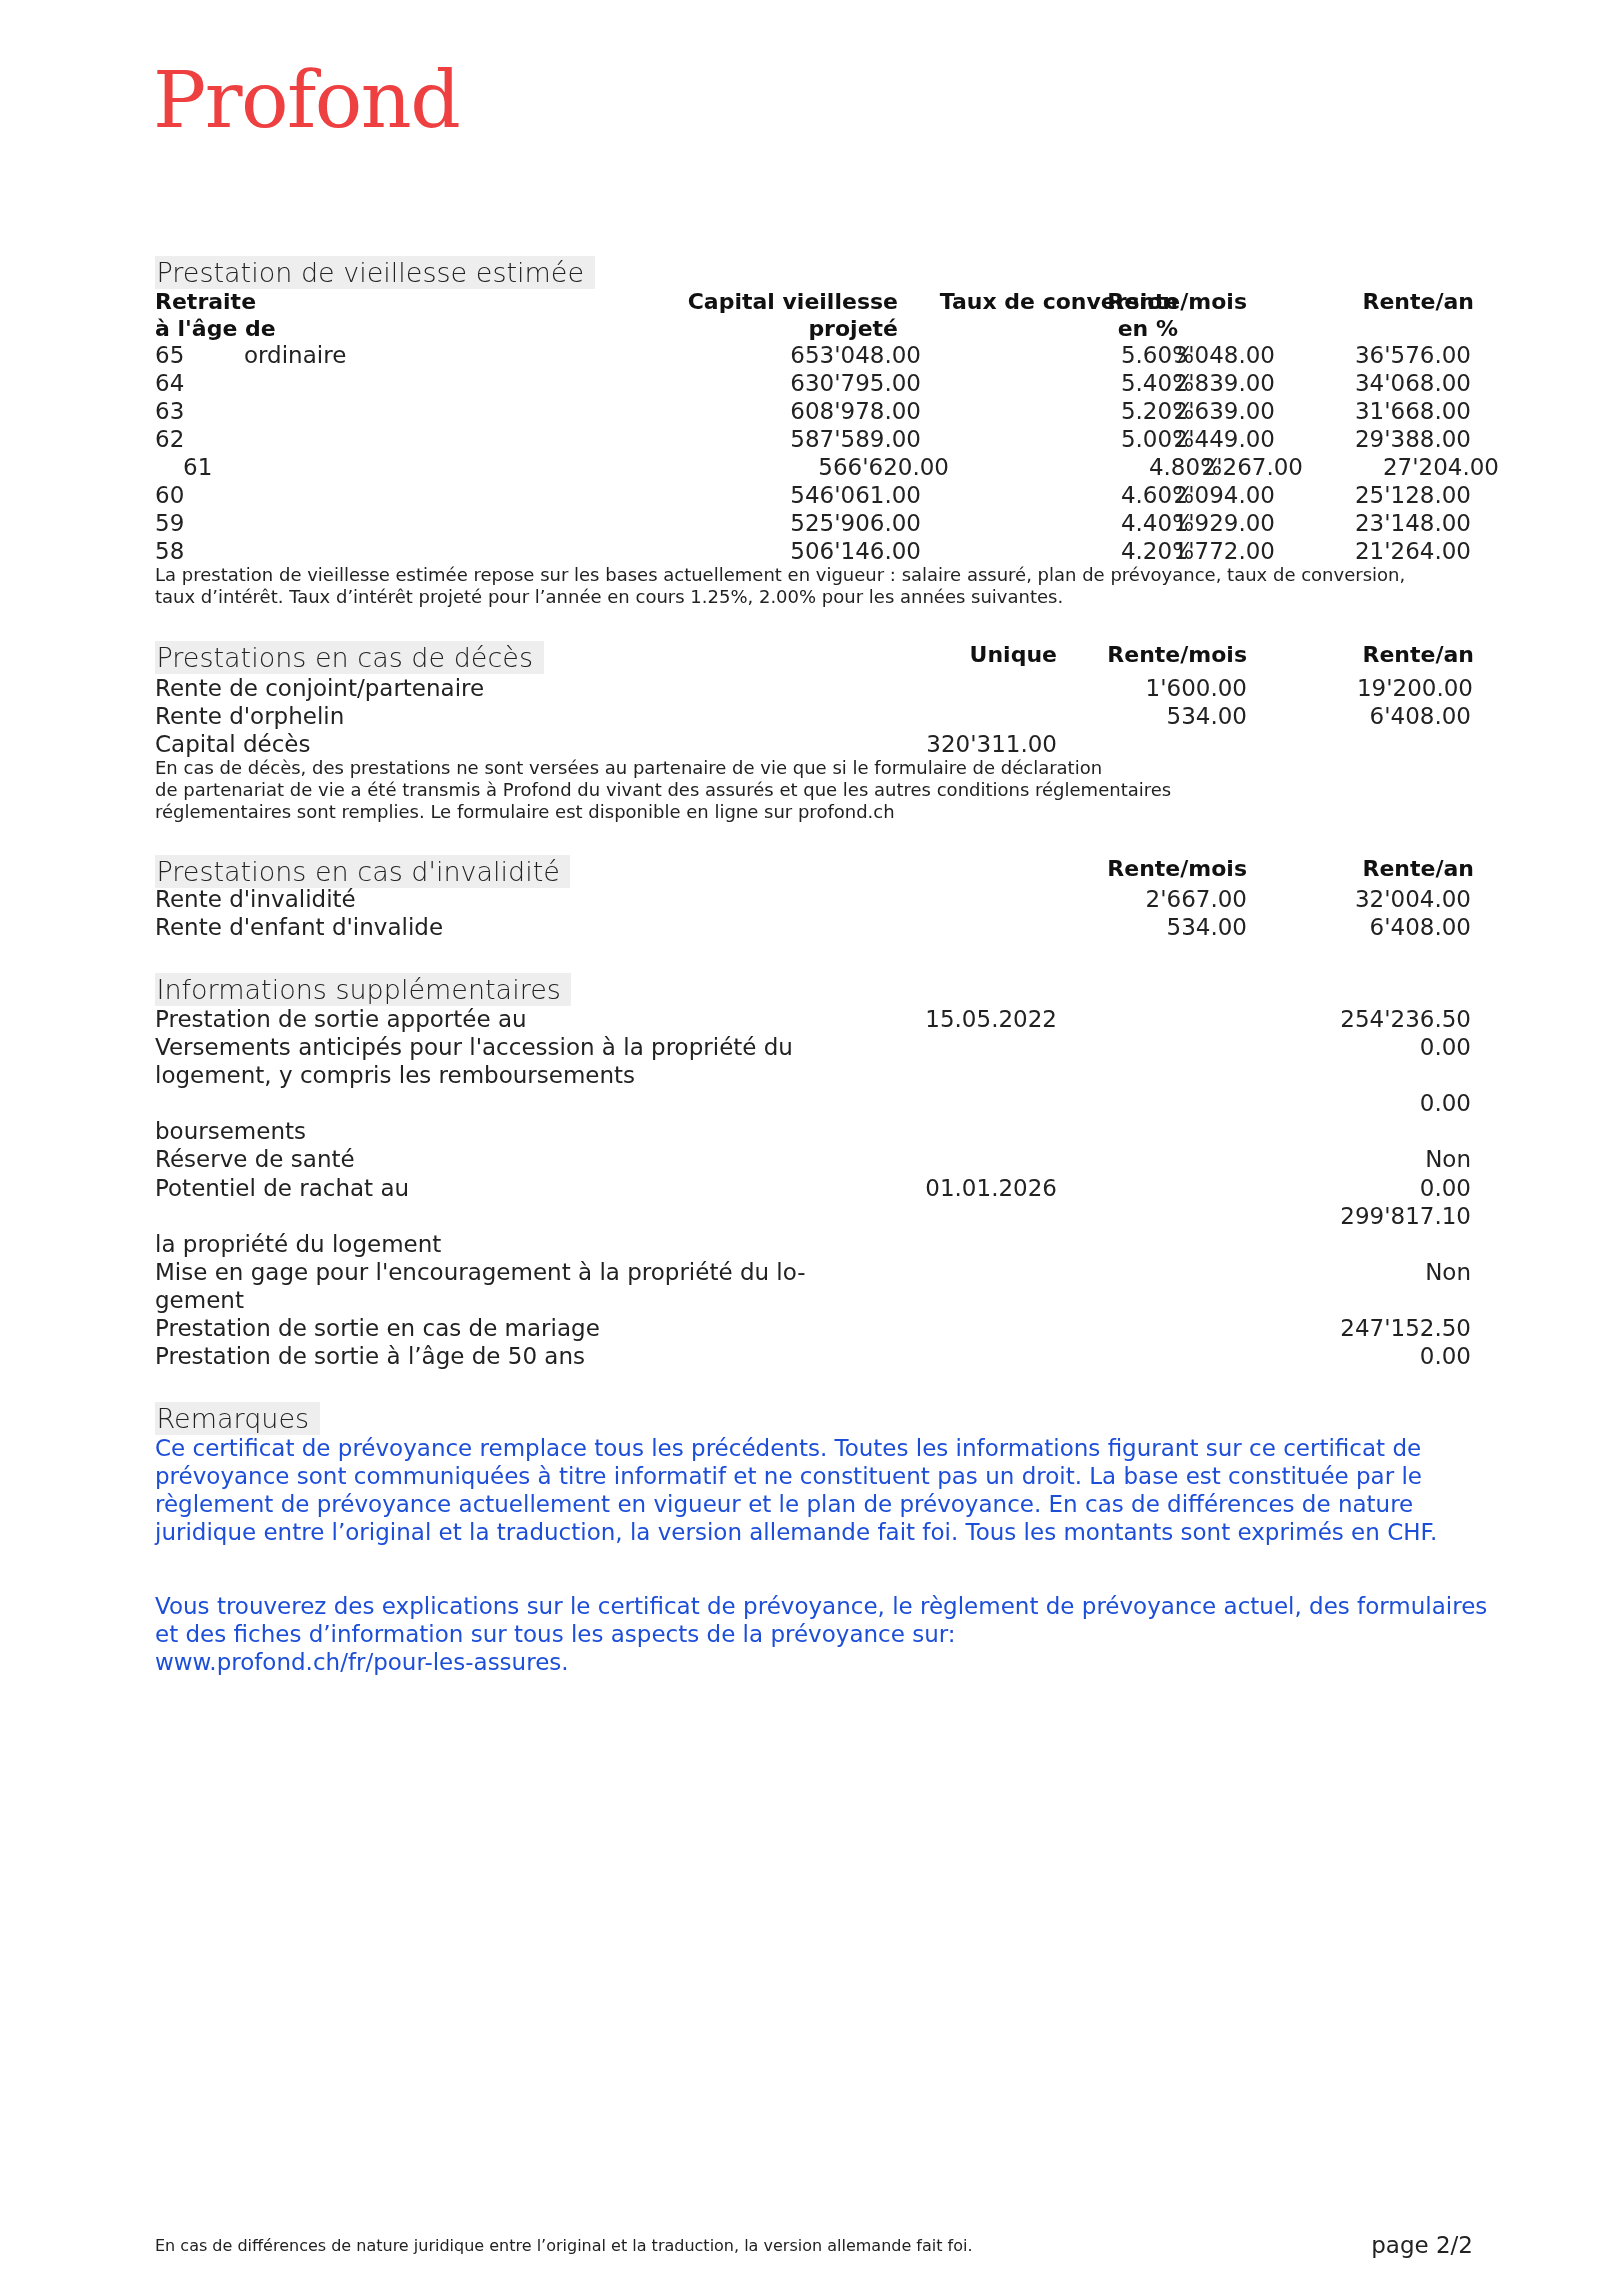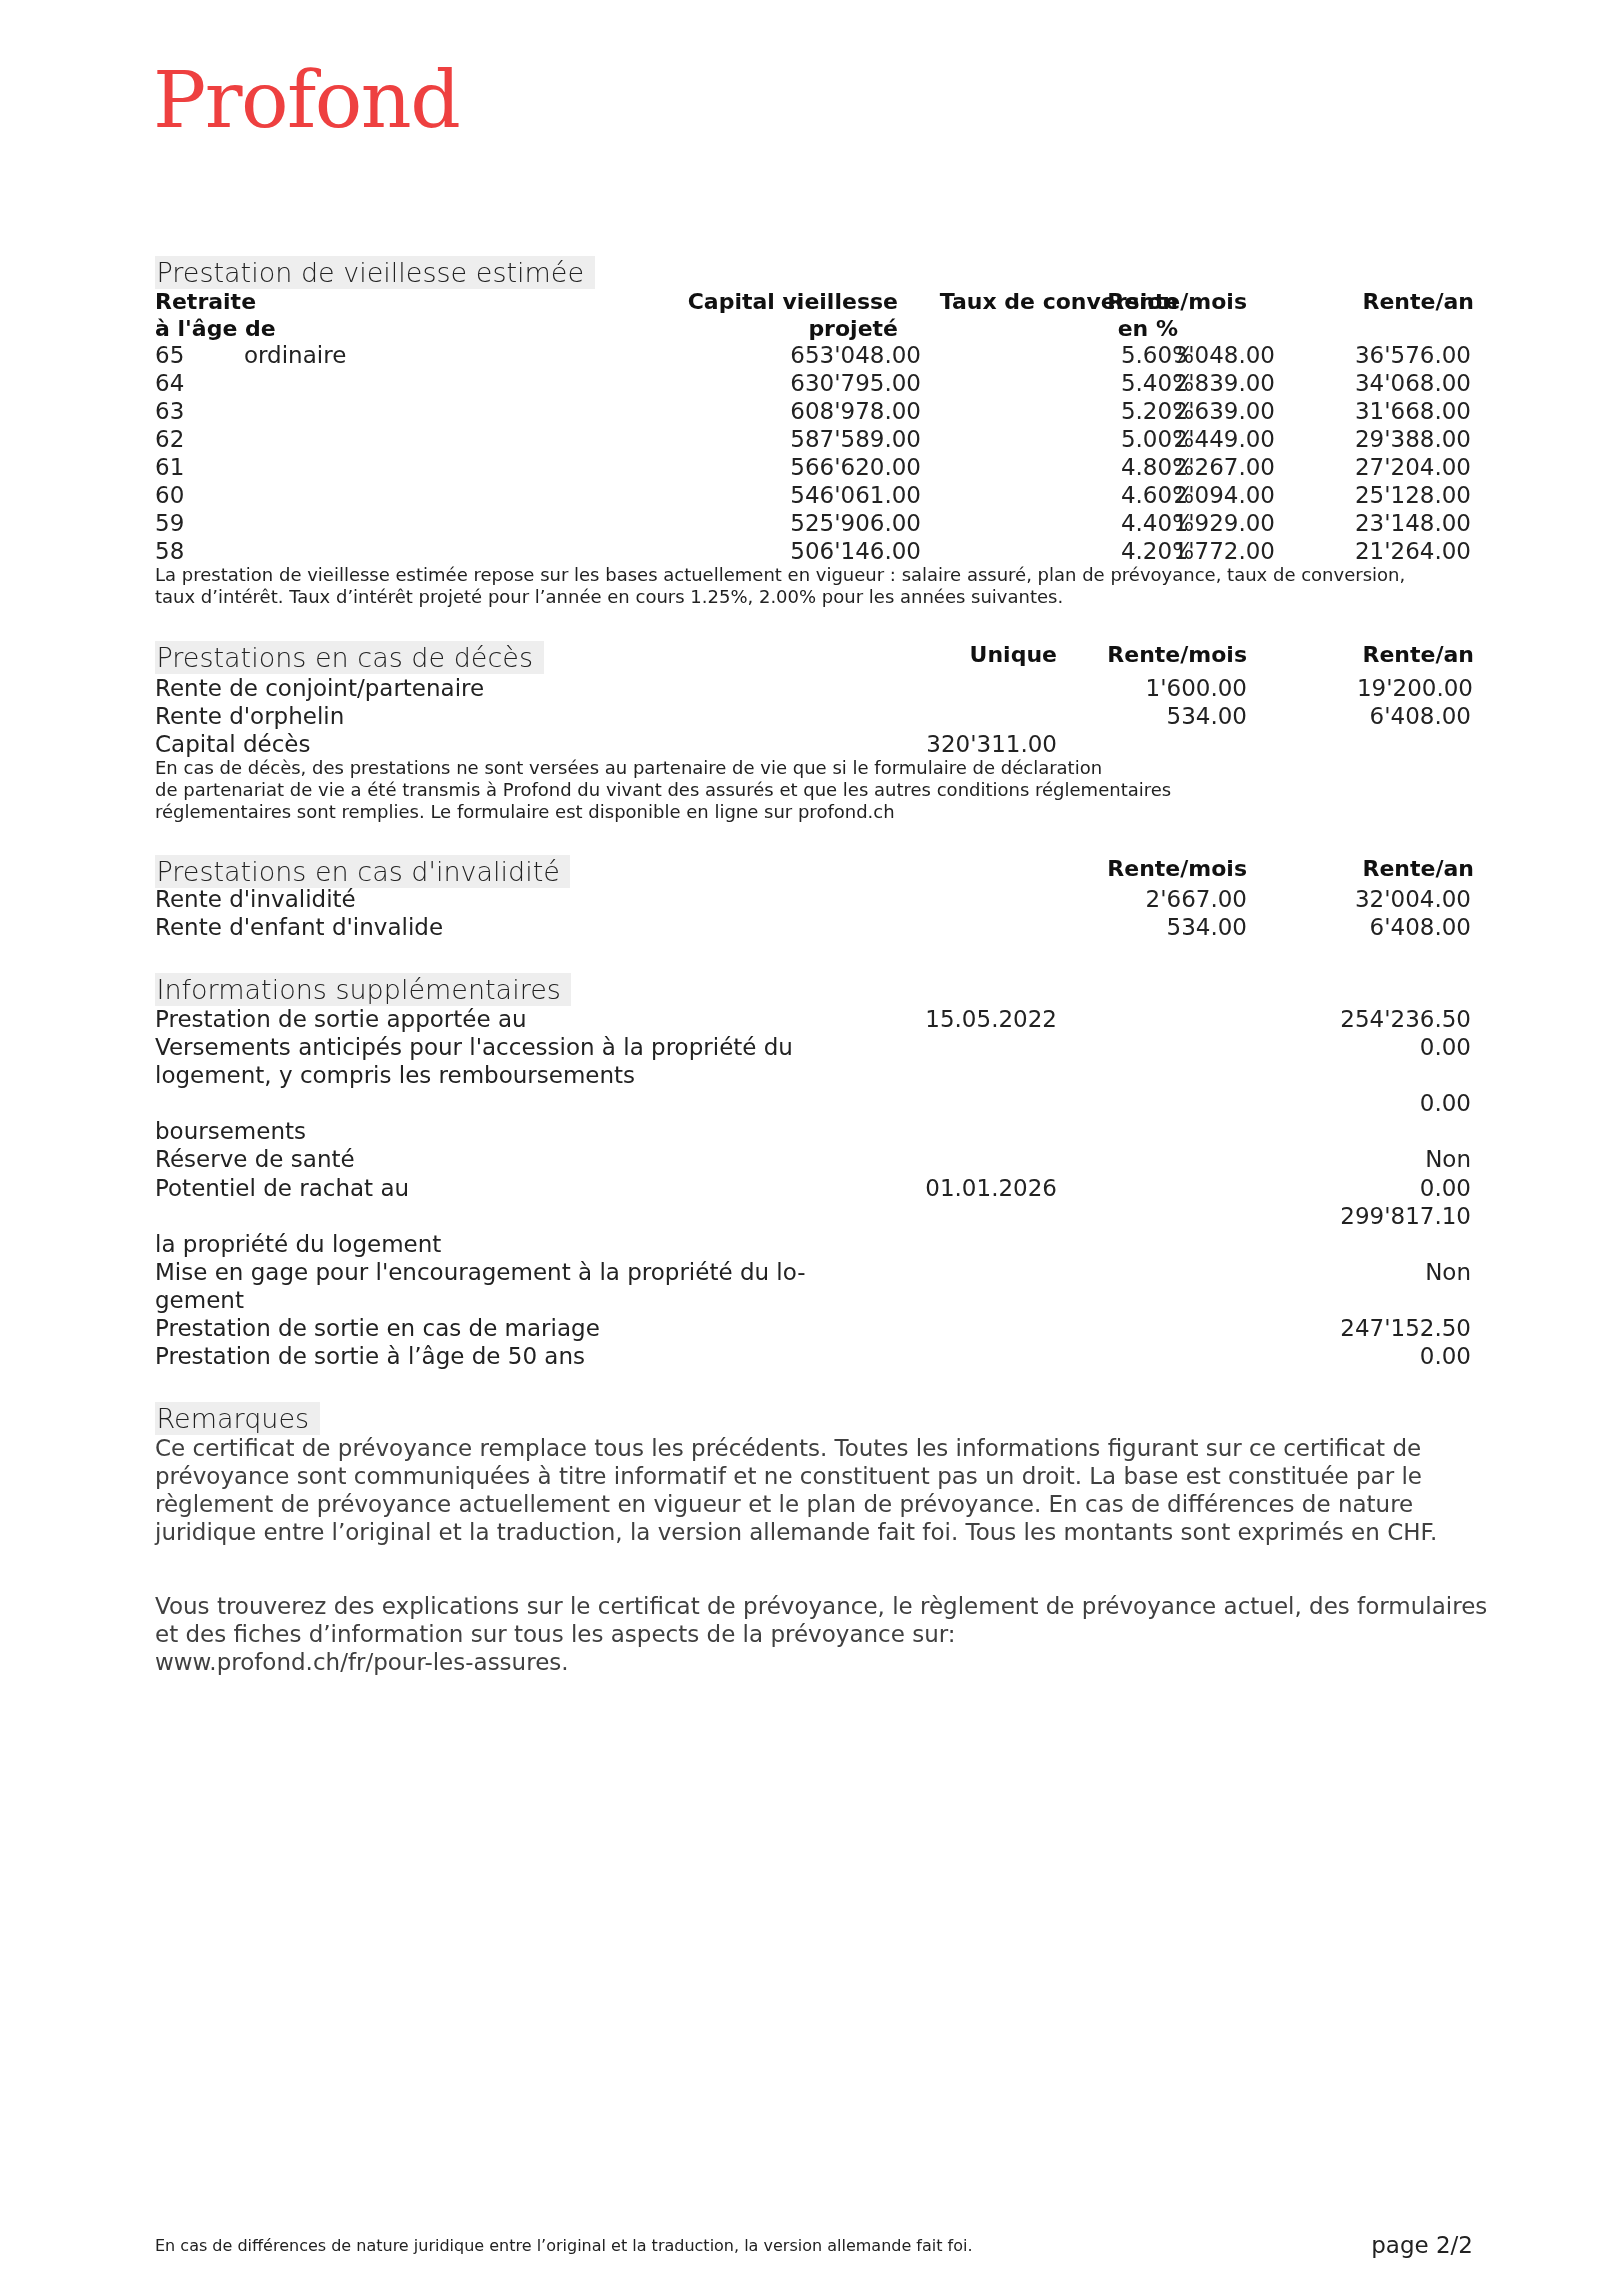--- a/index.html
+++ b/index.html
@@ -4,21 +4,21 @@
   <style>
     html, body { margin:0; padding:0; background:#ffffff; }
     body { width:1622px; height:2295px; position:relative; font-family:"DejaVu Sans", sans-serif; color:#1a1a1a; }
     .logo { position:absolute; left:153px; top:61px; font-family:"DejaVu Serif", serif; font-size:79px; color:#ee4040; letter-spacing:-1.5px; line-height:1; }
     .section-title { position:absolute; left:155px; background:#eeeeee; font-size:27px; font-weight:300; padding:0 10.6px 0 1.5px; line-height:33px; color:#222; }
     .row { position:absolute; left:155px; width:1319px; height:28px; font-size:23px; line-height:28px; color:#222; }
     .row span { position:absolute; white-space:nowrap; }
     .hdr { font-weight:bold; color:#111; font-size:22px; }
     .r { text-align:right; }
     .note { position:absolute; left:155px; font-size:18px; line-height:22px; color:#222; white-space:pre-line; }
-    .para { position:absolute; left:155px; width:1334px; font-size:23px; line-height:28px; color:#404040; }
+    .para { position:absolute; left:155px; width:1334px; font-size:23px; line-height:28px; color:#1d4ed8; }
     .footer-note { position:absolute; left:155px; top:2236px; font-size:16px; color:#222; }
     .page-num { position:absolute; right:149px; top:2232px; font-size:23px; color:#222; }
   </style>
 </head>
 <body>
 
 <div class="logo">Profond</div>
 
 <div class="section-title" style="top:256px;">Prestation de vieillesse estimée</div>
 <div class="row hdr" style="top:288px;">
@@ -56,21 +56,21 @@
   <span style="right:199px;">2'639.00</span>
   <span style="right:3px;">31'668.00</span>
 </div>
 <div class="row" style="top:425px;">
   <span style="left:0;">62</span>
   <span style="right:553px;">587'589.00</span>
   <span style="right:280px;">5.00%</span>
   <span style="right:199px;">2'449.00</span>
   <span style="right:3px;">29'388.00</span>
 </div>
-<div class="row" style="top:453px;">
+<div class="row" style="top:453px;margin-left:28px;">
   <span style="left:0;">61</span>
   <span style="right:553px;">566'620.00</span>
   <span style="right:280px;">4.80%</span>
   <span style="right:199px;">2'267.00</span>
   <span style="right:3px;">27'204.00</span>
 </div>
 <div class="row" style="top:481px;">
   <span style="left:0;">60</span>
   <span style="right:553px;">546'061.00</span>
   <span style="right:280px;">4.60%</span>

